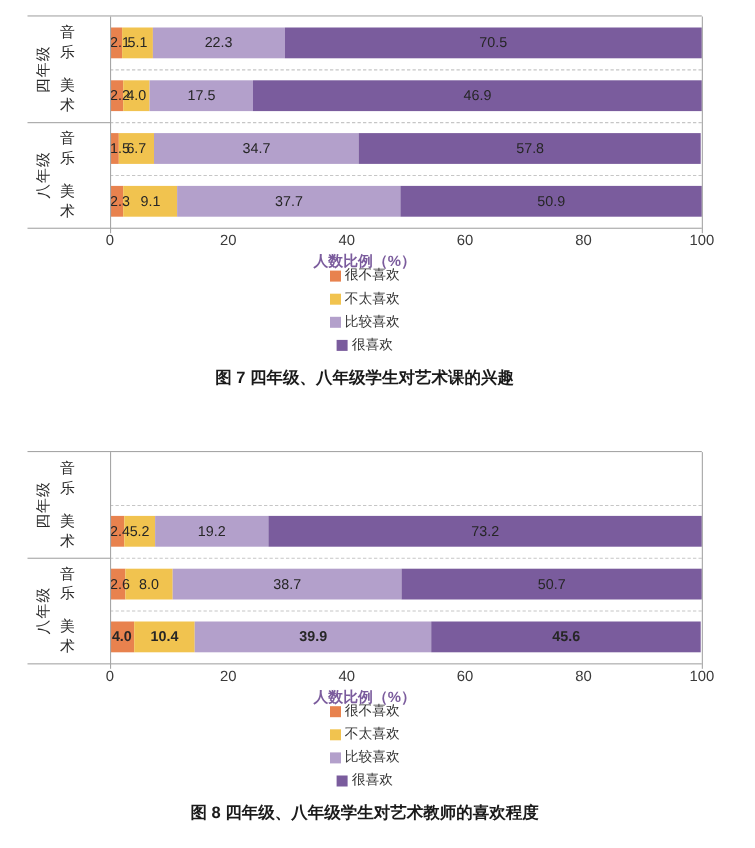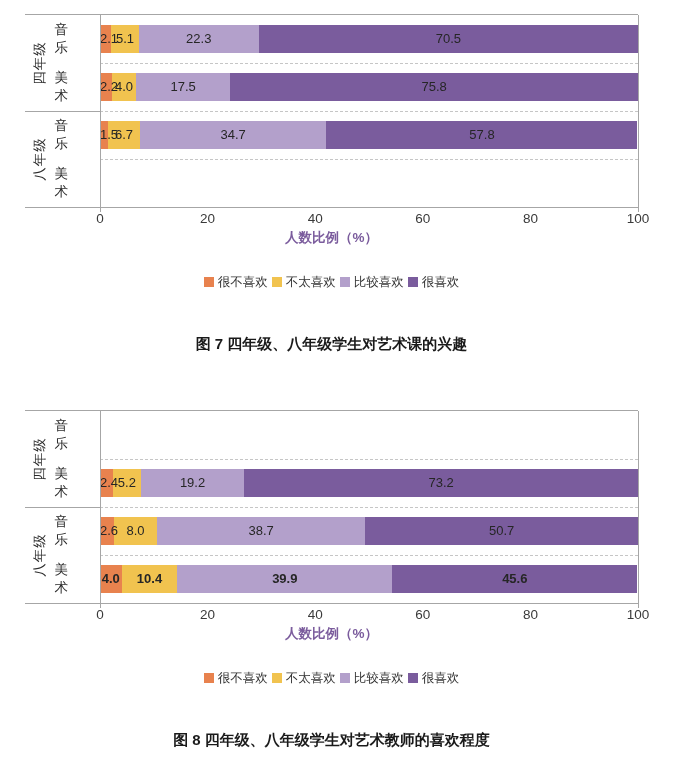--- a/index.html
+++ b/index.html
@@ -17,21 +17,21 @@
   .seg{height:100%;}
   .vlabel{position:absolute;top:10px;height:28px;line-height:28px;font-size:13px;color:#262626;white-space:nowrap;}
   .dash-sep{position:absolute;left:75px;width:538px;top:48px;border-top:1px dashed #C6C6C6;}
   .sep-solid{position:absolute;left:0;width:75px;top:96px;border-top:1px solid #A6A6A6;}
   .sep-dash{position:absolute;left:75px;width:538px;top:96px;border-top:1px dashed #C6C6C6;}
   .yaxis{position:absolute;left:75px;top:0;bottom:-5px;width:1px;background:#A6A6A6;}
   .rborder{position:absolute;left:613px;top:0;bottom:-5px;width:1px;background:#A6A6A6;}
   .ticks{position:relative;height:20px;margin-left:25px;width:613px;}
   .tick{position:absolute;top:3px;transform:translateX(-50%);font-size:13.5px;color:#3a3a3a;}
   .xlabel{width:613px;margin-left:25px;text-align:center;font-size:13.5px;font-weight:bold;color:#7B5C9D;height:20px;line-height:20px;}
-  .legend{width:613px;margin-left:25px;display:flex;justify-content:center;align-items:center;gap:4px;margin-top:26px;height:16px;}
+  .legend{width:613px;margin-left:25px;display:flex;justify-content:center;align-items:center;gap:4px;margin-top:26px;height:16px;flex-direction:column;}
   .litem{display:flex;align-items:center;gap:4px;}
   .swatch{width:10px;height:10px;}
   .ltext{font-size:12.5px;color:#333333;}
   .caption{width:613px;margin-left:25px;text-align:center;font-weight:bold;font-size:15px;color:#1a1a1a;margin-top:44px;height:20px;line-height:20px;}
 </style>
 </head>
 <body>
 
 <section class="figure first">
   <div class="plot">
@@ -56,21 +56,21 @@
         <div class="track" style="grid-area: 2 / 3;">
           <div class="bar">
             <div class="seg" style="width: 2.2%; background: rgb(232, 130, 78);"></div>
             <div class="seg" style="width: 4.5%; background: rgb(241, 195, 79);"></div>
             <div class="seg" style="width: 17.5%; background: rgb(179, 160, 203);"></div>
             <div class="seg" style="width: 75.8%; background: rgb(122, 92, 157);"></div>
           </div>
           <div class="vlabel" style="left: 0%;">2.2</div>
           <div class="vlabel" style="left: 4.45%; transform: translateX(-50%);">4.0</div>
           <div class="vlabel" style="left: 15.45%; transform: translateX(-50%);">17.5</div>
-          <div class="vlabel" style="left: 62.1%; transform: translateX(-50%);">75.8</div>
+          <div class="vlabel" style="left: 62.1%; transform: translateX(-50%);">46.9</div>
         </div>
         <div class="dash-sep"></div>
       </div>
       <div class="group">
         <div class="gcell">
           <span class="glabel">八年级</span>
         </div>
         <div class="rlabel" style="grid-area: 1 / 2;">音乐</div>
         <div class="track" style="grid-area: 1 / 3;">
           <div class="bar">
@@ -78,20 +78,32 @@
             <div class="seg" style="width: 5.9%; background: rgb(241, 195, 79);"></div>
             <div class="seg" style="width: 34.7%; background: rgb(179, 160, 203);"></div>
             <div class="seg" style="width: 57.8%; background: rgb(122, 92, 157);"></div>
           </div>
           <div class="vlabel" style="left: 0%;">1.5</div>
           <div class="vlabel" style="left: 4.45%; transform: translateX(-50%);">6.7</div>
           <div class="vlabel" style="left: 24.75%; transform: translateX(-50%);">34.7</div>
           <div class="vlabel" style="left: 71%; transform: translateX(-50%);">57.8</div>
         </div>
         <div class="rlabel" style="grid-area: 2 / 2;">美术</div>
+        <div class="track" style="grid-area: 2 / 3;">
+          <div class="bar">
+            <div class="seg" style="width: 2.3%; background: rgb(232, 130, 78);"></div>
+            <div class="seg" style="width: 9.1%; background: rgb(241, 195, 79);"></div>
+            <div class="seg" style="width: 37.7%; background: rgb(179, 160, 203);"></div>
+            <div class="seg" style="width: 50.9%; background: rgb(122, 92, 157);"></div>
+          </div>
+          <div class="vlabel" style="left: 0%;">2.3</div>
+          <div class="vlabel" style="left: 6.85%; transform: translateX(-50%);">9.1</div>
+          <div class="vlabel" style="left: 30.25%; transform: translateX(-50%);">37.7</div>
+          <div class="vlabel" style="left: 74.55%; transform: translateX(-50%);">50.9</div>
+        </div>
         <div class="dash-sep"></div>
       </div>
       <div class="sep-solid"></div>
       <div class="sep-dash"></div>
       <div class="yaxis"></div>
       <div class="rborder"></div>
     </div>
   <div class="ticks">
       <div class="tick" style="left: 75px;">0</div>
       <div class="tick" style="left: 182.6px;">20</div>

